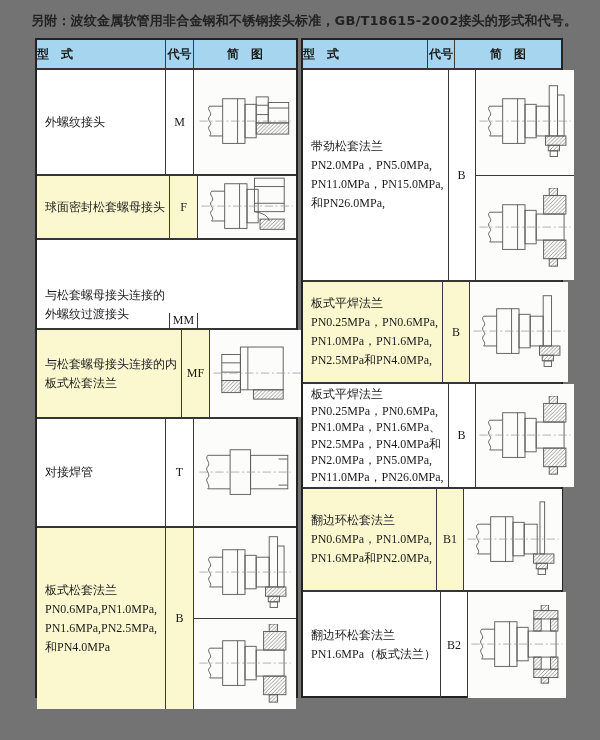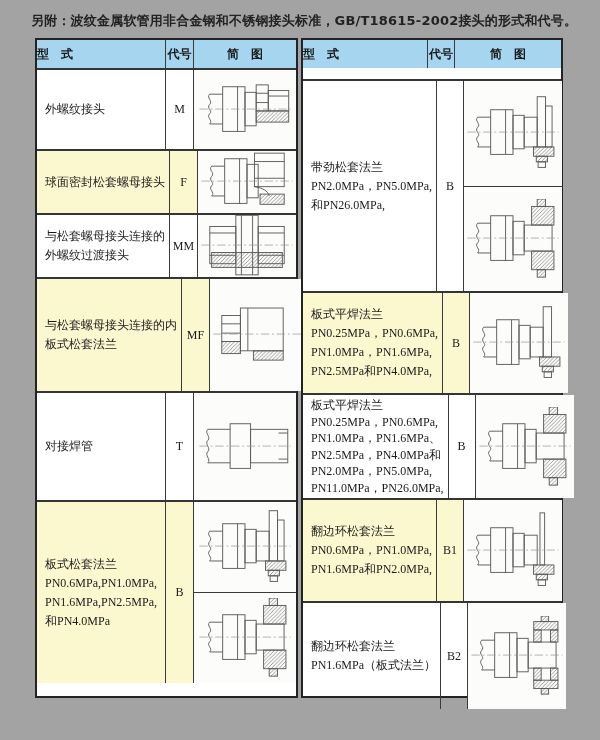--- a/index.html
+++ b/index.html
@@ -1,16 +1,16 @@
 <!DOCTYPE html>
 <html><head>
 <meta charset="utf-8">
 <style>
   html,body{margin:0;padding:0;background:#fff;}
-  .page{position:relative;width:600px;height:740px;background:#a3a3a3;overflow:hidden;
+  .page{position:relative;width:600px;height:740px;background:#737373;overflow:hidden;
         font-family:"Liberation Serif","DejaVu Serif",serif;color:#1a1a1a;}
   .doc-title{position:absolute;left:31px;top:12px;font-size:13px;font-weight:bold;
         color:#222;font-family:"DejaVu Sans","Liberation Sans",sans-serif;letter-spacing:.2px;
         white-space:nowrap;}
   .tbl{position:absolute;top:38px;box-sizing:border-box;border:2px solid #232323;
         display:flex;flex-direction:column;background:#fff;}
   #left-table{left:35px;width:263px;height:660px;}
   #right-table{left:301px;width:262px;height:660px;}
   .row{display:flex;box-sizing:border-box;flex:0 0 auto;}
   .row + .row{border-top:2px solid #353535;}
@@ -43,21 +43,21 @@
 </svg>
 
 <div class="page">
   <div class="doc-title">另附：波纹金属软管用非合金钢和不锈钢接头标准，GB/T18615-2002接头的形式和代号。</div>
   <div class="tbl" id="left-table" style="--wtype:128px;--wcode:29px;">
       <div class="row header" style="height: 28px;">
         <div class="cell cell-type">型　式</div>
         <div class="cell cell-code">代号</div>
         <div class="cell cell-diagram" style="background: transparent; justify-content: center; flex-direction: row; align-items: center;">简　图</div>
       </div>
-      <div class="row" style="height: 81px;">
+      <div class="row" style="height: 106px;">
         <div class="cell cell-type">
           <div class="tline">外螺纹接头</div>
         </div>
         <div class="cell cell-code">M</div>
         <div class="cell cell-diagram">
           <div class="subdiag">
             <svg viewBox="0 0 104 86">
               <line x1="14" y1="26" x2="28" y2="26" stroke="#5a5a5a" stroke-width="1"></line>
               <line x1="14" y1="58" x2="28" y2="58" stroke="#5a5a5a" stroke-width="1"></line>
               <path d="M14,26c-4,4 4,7 0,11c-4,4 4,7 0,10c-4,4 4,7 0,11" fill="none" stroke="#5a5a5a" stroke-width="1"></path>
@@ -92,21 +92,21 @@
               <rect x="60" y="12" width="32" height="36" fill="none" stroke="#5a5a5a" stroke-width="1"></rect>
               <line x1="60" y1="21" x2="92" y2="21" stroke="#5a5a5a" stroke-width="1"></line>
               <line x1="60" y1="39" x2="92" y2="39" stroke="#5a5a5a" stroke-width="1"></line>
               <path d="M60,48 q14,2 16,10" fill="none" stroke="#5a5a5a" stroke-width="1"></path>
               <rect x="66" y="56" width="26" height="11" fill="url(#hatch)" stroke="#5a5a5a" stroke-width="1"></rect>
               <line x1="3" y1="42" x2="101" y2="42" stroke="#999" stroke-width="0.8" stroke-dasharray="9 3 2 3"></line>
             </svg>
           </div>
         </div>
       </div>
-      <div class="row" style="height: 64px;">
+      <div class="row" style="height: 90px; align-items: flex-end;">
         <div class="cell cell-type">
           <div class="tline">与松套螺母接头连接的</div>
           <div class="tline">外螺纹过渡接头</div>
         </div>
         <div class="cell cell-code">MM</div>
         <div class="cell cell-diagram">
           <div class="subdiag">
             <svg viewBox="0 0 104 86">
               <rect x="12" y="22" width="28" height="40" fill="none" stroke="#5a5a5a" stroke-width="1"></rect>
               <line x1="12" y1="29" x2="40" y2="29" stroke="#5a5a5a" stroke-width="1"></line>
@@ -116,21 +116,21 @@
               <line x1="58" y1="10" x2="58" y2="74" stroke="#5a5a5a" stroke-width="1"></line>
               <rect x="64" y="22" width="28" height="40" fill="none" stroke="#5a5a5a" stroke-width="1"></rect>
               <line x1="64" y1="29" x2="92" y2="29" stroke="#5a5a5a" stroke-width="1"></line>
               <line x1="64" y1="53" x2="92" y2="53" stroke="#5a5a5a" stroke-width="1"></line>
               <rect x="14" y="50" width="76" height="16" fill="url(#hatch)" stroke="#5a5a5a" stroke-width="1"></rect>
               <line x1="3" y1="42" x2="101" y2="42" stroke="#999" stroke-width="0.8" stroke-dasharray="9 3 2 3"></line>
             </svg>
           </div>
         </div>
       </div>
-      <div class="row hl" style="height: 114px;">
+      <div class="row hl" style="height: 89px;">
         <div class="cell cell-type">
           <div class="tline">与松套螺母接头连接的内</div>
           <div class="tline">板式松套法兰</div>
         </div>
         <div class="cell cell-code">MF</div>
         <div class="cell cell-diagram">
           <div class="subdiag">
             <svg viewBox="0 0 104 86">
               <rect x="12" y="22" width="20" height="28" fill="none" stroke="#5a5a5a" stroke-width="1"></rect>
               <line x1="12" y1="31" x2="32" y2="31" stroke="#5a5a5a" stroke-width="1"></line>
@@ -208,24 +208,25 @@
           </div>
         </div>
       </div>
     </div>
   <div class="tbl" id="right-table" style="--wtype:124px;--wcode:28px;">
       <div class="row header" style="height: 28px;">
         <div class="cell cell-type">型　式</div>
         <div class="cell cell-code">代号</div>
         <div class="cell cell-diagram" style="background: transparent; justify-content: center; flex-direction: row; align-items: center;">简　图</div>
       </div>
-      <div class="row" style="height: 212px; margin-top: 11px;">
+      <div class="row" style="height: 212px;">
         <div class="cell cell-type">
           <div class="tline">带劲松套法兰</div>
           <div class="tline">PN2.0MPa，PN5.0MPa,</div>
+          <div class="tline">PN11.0MPa，PN15.0MPa,</div>
           <div class="tline">和PN26.0MPa,</div>
         </div>
         <div class="cell cell-code">B</div>
         <div class="cell cell-diagram">
           <div class="subdiag">
             <svg viewBox="0 0 104 86">
               <line x1="14" y1="26" x2="28" y2="26" stroke="#5a5a5a" stroke-width="1"></line>
               <line x1="14" y1="58" x2="28" y2="58" stroke="#5a5a5a" stroke-width="1"></line>
               <path d="M14,26c-4,4 4,7 0,11c-4,4 4,7 0,10c-4,4 4,7 0,11" fill="none" stroke="#5a5a5a" stroke-width="1"></path>
               <rect x="28" y="18" width="24" height="48" fill="none" stroke="#5a5a5a" stroke-width="1"></rect>

